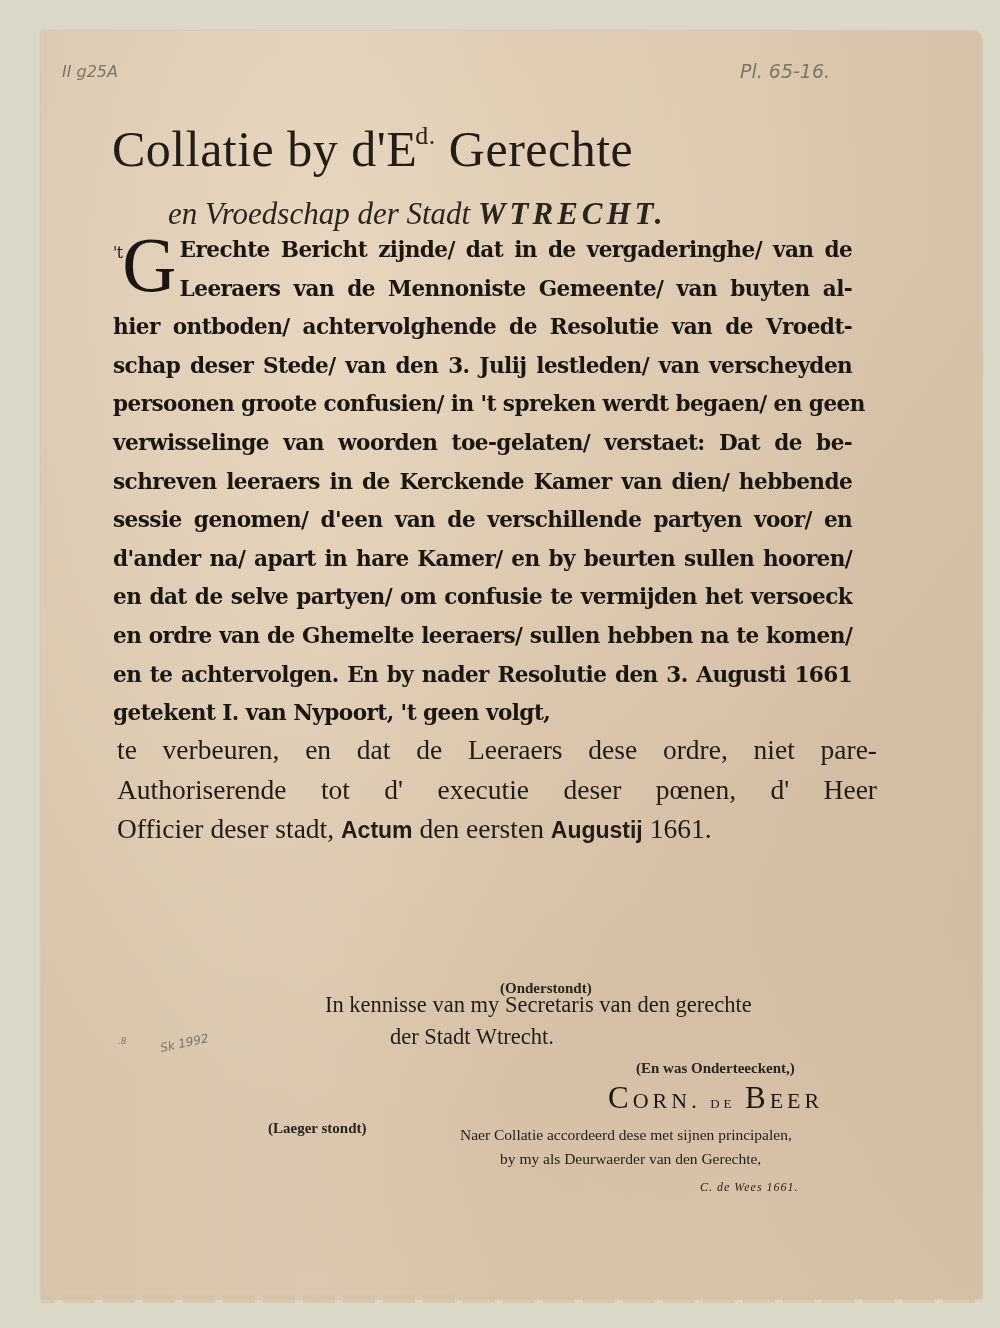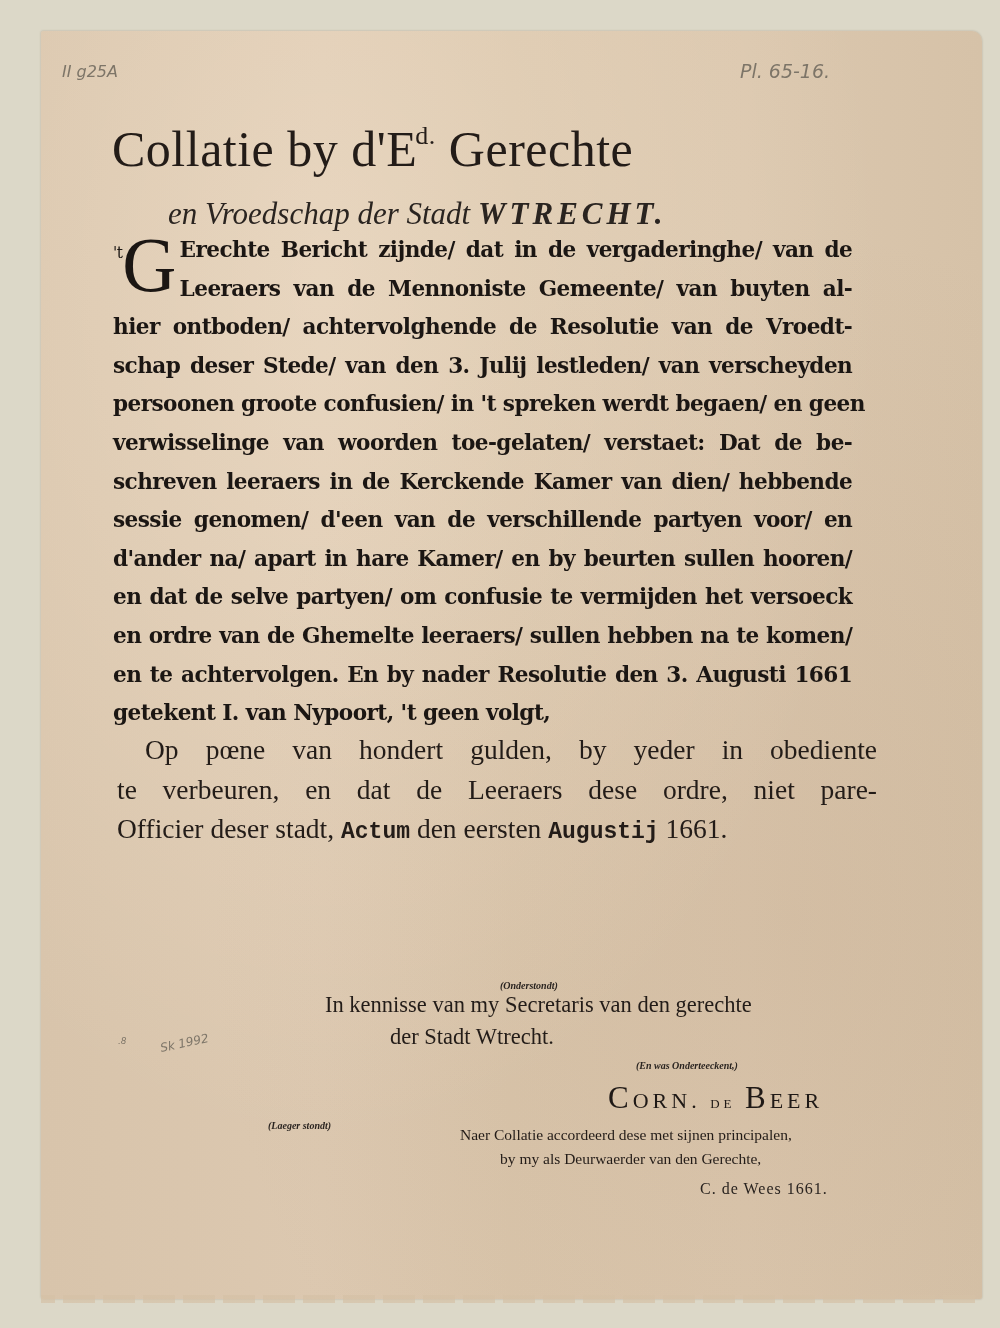--- a/index.html
+++ b/index.html
@@ -47,30 +47,30 @@
   .blackletter .dropcap {
     float:left; font-size:78px; line-height:66px; margin:2px 4px 0 0; font-weight:normal;
     font-family:"Liberation Serif", serif;
   }
   .blackletter .apos { font-size:16px; vertical-align:14px; font-weight:normal; }
   .roman {
     position:absolute; left:117px; top:730px; width:760px;
     font-size:27.5px; line-height:39.5px; color:#231c18;
   }
   .roman .line { display:block; white-space:nowrap; text-align:justify; text-align-last:justify; }
-  .roman .bl { font-family:Liberation Mono, monospace; font-weight:bold; font-size:23px; }
-  .small-ital { position:absolute; font-style:italic; font-size:10px; font-weight:bold; color:#2a2420; white-space:nowrap; }
+  .roman .bl { font-family:Liberation Sans, sans-serif; font-weight:bold; font-size:23px; }
+  .small-ital { position:absolute; font-size:15px; font-weight:bold; color:#2a2420; white-space:nowrap; }
   .att { position:absolute; font-size:22.5px; white-space:nowrap; color:#231c18; }
   .sig {
     position:absolute; left:608px; top:1080px; font-size:22px; letter-spacing:4px; white-space:nowrap; color:#1f1916;
   }
   .sig .big { font-size:31px; }
   .sig .sm { font-size:13px;margin-top:32px; }
   .collatie { position:absolute; font-size:15.5px; white-space:nowrap; color:#231c18; }
-  .dewees { position:absolute; left:700px; top:1180px; font-size:16px; white-space:nowrap; letter-spacing:1px; }
+  .dewees { position:absolute; left:700px; top:1180px; font-size:12px; font-style:italic; white-space:nowrap; letter-spacing:1px; }
 </style>
 </head>
 <body>
 
 <div class="paper"></div>
 
 <span class="pencil" style="left:62px; top:62px; font-size:16px;">II g25A</span>
 <span class="pencil" style="left:740px; top:60px; font-size:19px;">Pl. 65-16.</span>
 <span class="pencil" style="left:118px; top:1036px; font-size:9px;">.8</span>
 <span class="pencil" style="left:160px; top:1036px; font-size:12px; transform:rotate(-12deg);">Sk 1992</span>
@@ -94,22 +94,22 @@
   <span class="line">schreven leeraers in de Kerckende Kamer van dien/ hebbende</span>
   <span class="line">sessie genomen/ d'een van de verschillende partyen voor/ en</span>
   <span class="line">d'ander na/ apart in hare Kamer/ en by beurten sullen hooren/</span>
   <span class="line">en dat de selve partyen/ om confusie te vermijden het versoeck</span>
   <span class="line">en ordre van de Ghemelte leeraers/ sullen hebben na te komen/</span>
   <span class="line">en te achtervolgen. En by nader Resolutie den 3. Augusti 1661</span>
   <span class="line" style="text-align-last:left;">getekent I. van Nypoort, 't geen volgt,</span>
 </div>
 
 <div class="roman">
-  <span class="line" style="padding-left:28px;">Op pœne van hondert gulden, by yeder in obediente</span>
   <span class="line">te verbeuren, en dat de Leeraers dese ordre, niet pare-</span>
+  <span class="line">Authoriserende tot d' executie deser pœnen, d' Heer</span>
   <span class="line" style="text-align-last:left;">
     <span>Officier deser stadt, </span><span class="bl">Actum</span><span> den eersten </span><span class="bl">Augustij</span><span> 1661.</span>
   </span>
 </div>
 
 <span class="small-ital" style="left:500px; top:980px;">(Onderstondt)</span>
 <span class="att" style="left:325px; top:992px;">In kennisse van my Secretaris van den gerechte</span>
 <span class="att" style="left:390px; top:1024px;">der Stadt Wtrecht.</span>
 <span class="small-ital" style="left:636px; top:1060px;">(En was Onderteeckent,)</span>
 

